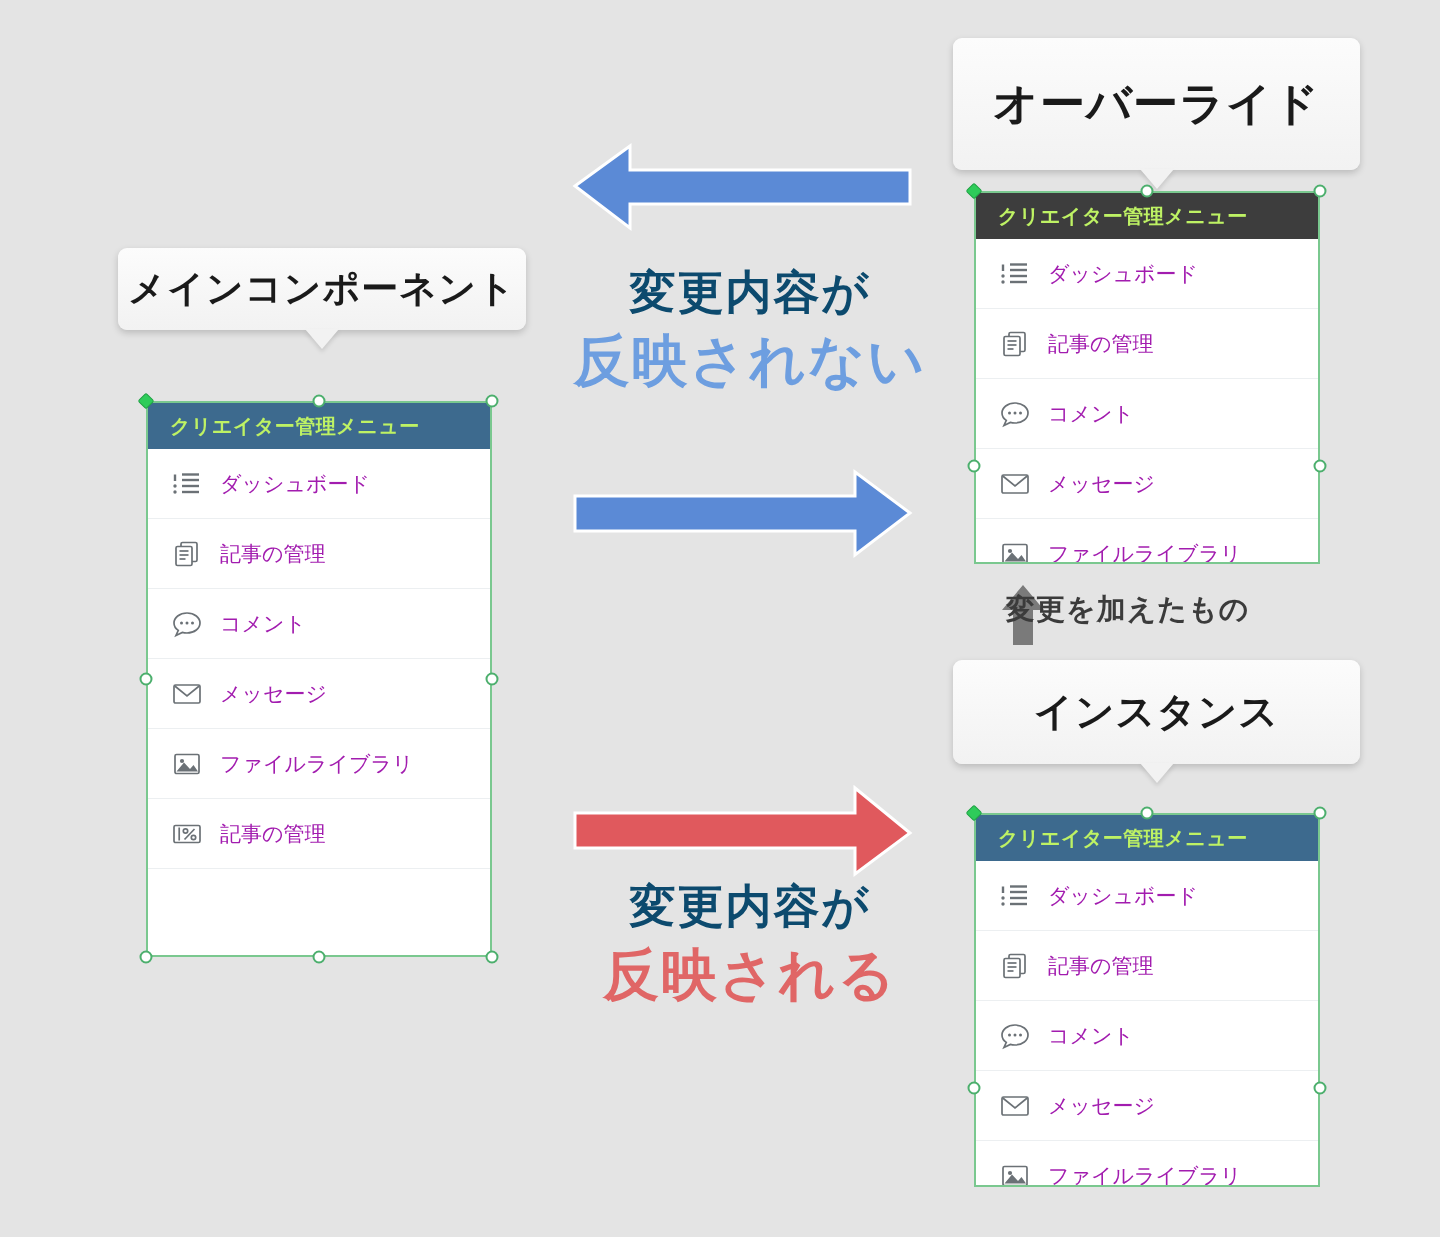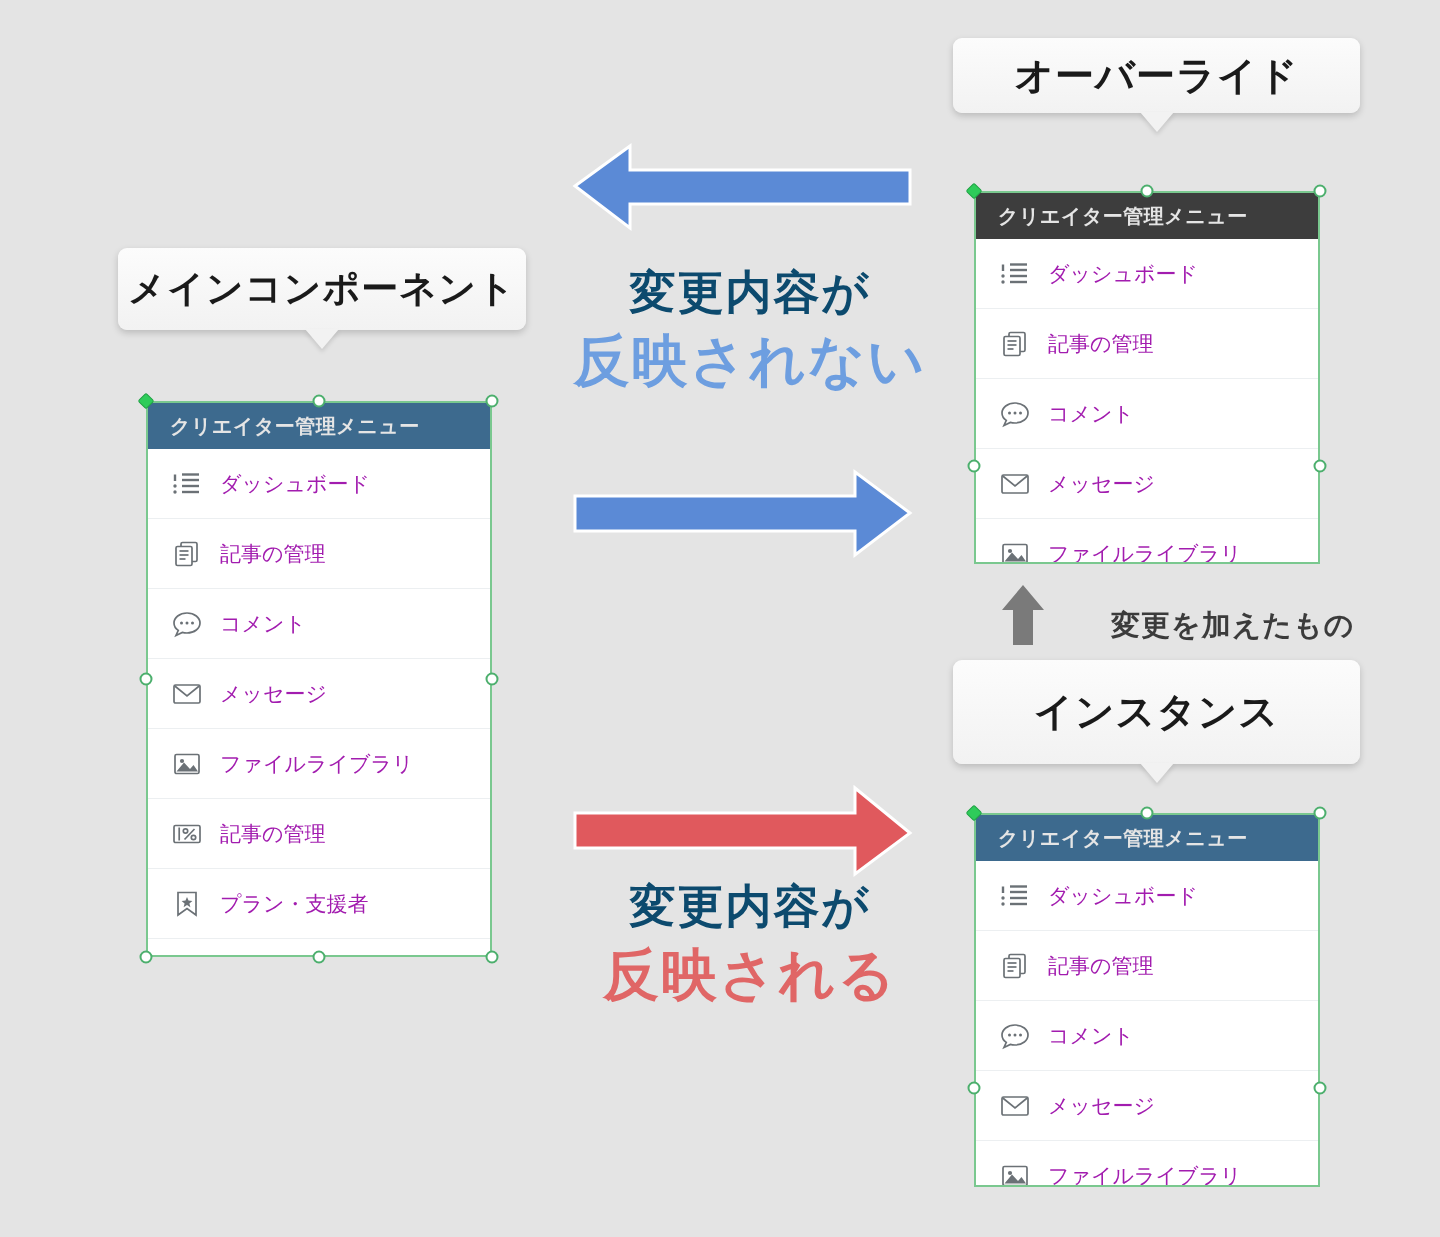--- a/index.html
+++ b/index.html
@@ -43,43 +43,43 @@
     border-right: 17px solid transparent;
     border-top: 20px solid #f2f2f2;
     filter: drop-shadow(0 3px 2px rgba(0,0,0,0.12));
   }
 
   #callout-main {
     left: 118px; top: 248px; width: 408px; height: 82px;
     font-size: 37px;
   }
   #callout-override {
-    left: 953px; top: 38px; width: 407px; height: 75px;
-    font-size: 39px;
+    left: 953px; top: 38px; width: 407px; height: 132px;
+    font-size: 45px;
   }
   #callout-instance {
     left: 953px; top: 660px; width: 407px; height: 104px;
     font-size: 39px;
   }
 
   
   .menu-card {
     position: absolute;
     background: #ffffff;
     box-sizing: border-box;
     overflow: hidden;
   }
   .menu-sel {
     position: absolute;
     border: 2px solid #7ac88f;
     box-sizing: border-box;
     pointer-events: none;
   }
   .menu-header {
-    color: #e5e5e5;
+    color: #bef264;
     font-weight: bold;
     display: flex;
     align-items: center;
     box-sizing: border-box;
   }
   .menu-row {
     display: flex;
     align-items: center;
     border-bottom: 1px solid #eceff1;
     box-sizing: border-box;
@@ -152,25 +152,24 @@
   .ct-line2-blue { color: #6d9ee0; font-size: 56px; letter-spacing: 2px; }
   .ct-line2-red  { color: #e06666; font-size: 56px; letter-spacing: 2px; }
 
   #text-no-reflect { left: 530px; top: 262px; width: 440px; }
   #text-reflect    { left: 530px; top: 876px; width: 440px; }
   .center-text .l1 { display:block; }
   .center-text .l2 { display:block; }
 
   #text-modified {
     position: absolute;
-    left: 1111px; top: 590px;
+    left: 1006px; top: 590px;
     font-size: 29px; font-weight: bold; color: #3b3b3b;
     letter-spacing: 1px;
     white-space: nowrap;
-    margin-top: 16px;
   }
 </style>
 </head>
 <body>
 
 <div class="stage">
 
   <div class="callout" id="callout-main">
     <span>メインコンポーネント</span>
     <span class="tail"></span>
@@ -258,29 +257,20 @@
           <rect x="2" y="2.5" width="26" height="17" rx="1.5"></rect>
           <line x1="7.2" y1="4.5" x2="7.2" y2="17.5"></line>
           <circle cx="13.5" cy="8" r="2.2"></circle>
           <circle cx="21.5" cy="14.5" r="2.2"></circle>
           <line x1="22.5" y1="6" x2="12.5" y2="16.5"></line>
         </svg>
       </span>
       <span class="lbl">記事の管理</span>
     </div>
 
-    <div class="menu-row">
-      <span class="ico">
-        <svg width="24" height="28" viewBox="0 0 24 28" fill="none" stroke="#6b7176" stroke-width="1.7">
-          <path d="M3 2.5 L21 2.5 L21 25 L12 18.5 L3 25 Z"></path>
-          <path d="M12 7 L13.5 10.6 L17.4 10.9 L14.4 13.4 L15.4 17.2 L12 15.1 L8.6 17.2 L9.6 13.4 L6.6 10.9 L10.5 10.6 Z" fill="#6b7176" stroke="none"></path>
-        </svg>
-      </span>
-      <span class="lbl">プラン・支援者</span>
-    </div>
   </div>
 
   <div class="menu-sel" id="menu-main-sel"></div>
   <div class="handle diamond" style="left:146px; top:401px;"></div>
   <div class="handle" style="left:319px; top:401px;"></div>
   <div class="handle" style="left:492px; top:401px;"></div>
   <div class="handle" style="left:146px; top:679px;"></div>
   <div class="handle" style="left:492px; top:679px;"></div>
   <div class="handle" style="left:146px; top:957px;"></div>
   <div class="handle" style="left:319px; top:957px;"></div>

